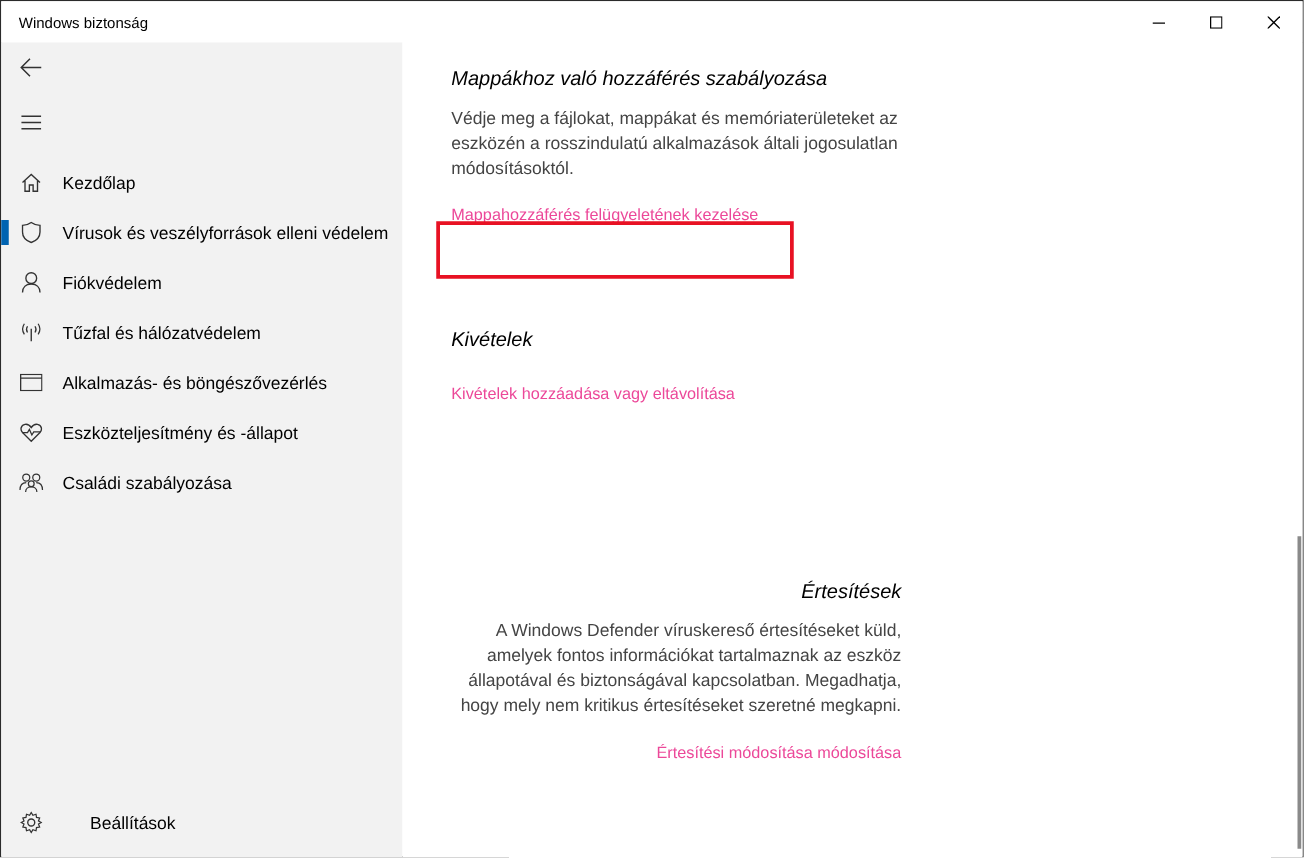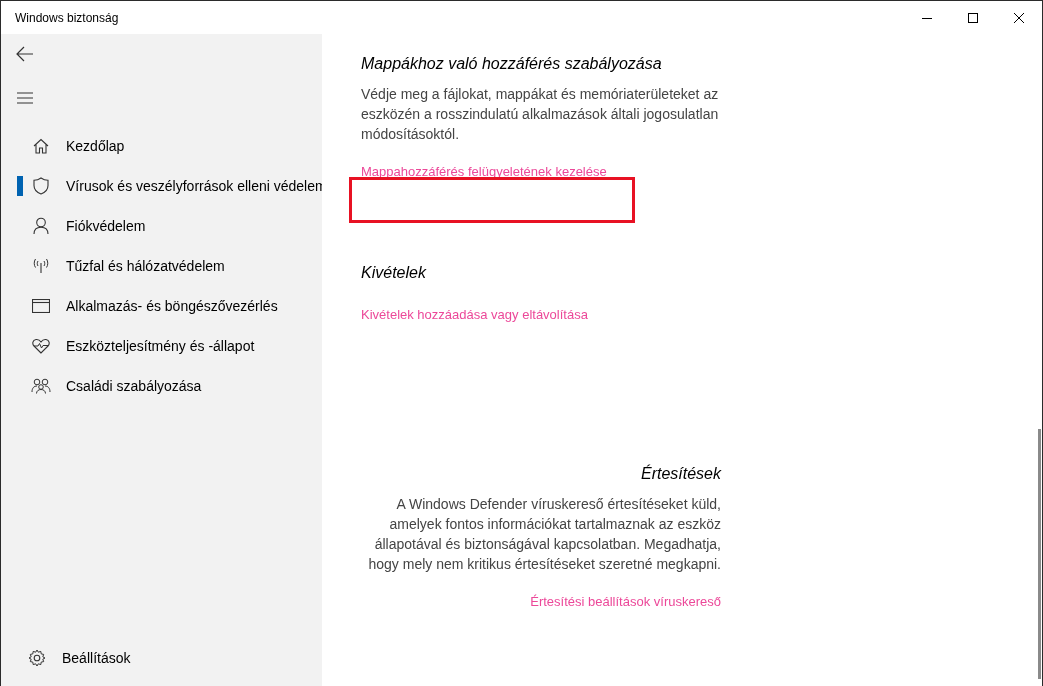--- a/index.html
+++ b/index.html
@@ -18,30 +18,30 @@
   .win-btn { width: 46px; height: 33px; display: flex; align-items: center; justify-content: center; }
   .win-btn svg { display: block; }
 
   .sidebar {
     position: absolute; left: 0; top: 33px; width: 321px; height: 652px;
     background: #f2f2f2;
   }
   .nav-top-btn { position: absolute; left: 0; width: 48px; height: 40px; display: flex; align-items: center; justify-content: center; }
   .back-btn { top: 0px; }
   .menu-btn { top: 44px; }
-  .nav-list { position: absolute; left: 16px; top: 92px; width: 321px; }
+  .nav-list { position: absolute; left: 0; top: 92px; width: 321px; }
   .nav-item {
     position: relative; height: 40px; display: flex; align-items: center; width: 321px;
   }
   .nav-item .icon { width: 48px; height: 40px; display: flex; align-items: center; justify-content: center; flex: 0 0 48px; }
   .nav-item .label { font-size: 14px; color: #000; white-space: nowrap; margin-left: 1px; }
   .nav-item.active::before {
     content: ""; position: absolute; left: 0; top: 10px; width: 6px; height: 20px; background: #0063b1;
   }
-  .nav-settings { position: absolute; left: 12px; bottom: 8px; }
+  .nav-settings { position: absolute; left: 0; bottom: 8px; gap: 22px; }
 
   .main { position: absolute; left: 321px; top: 33px; width: 720px; height: 652px; background: #fff; }
   .section { position: absolute; left: 39px; width: 360px; }
   .section h2 { font-size: 16px; font-weight: normal; line-height: 28px; color: #000; font-style: italic; }
   .section p { font-size: 14px; line-height: 20px; color: #444; margin-top: 6px; }
   .section .link { display: inline-block; font-size: 13px; color: #ec4899; margin-top: 20px; white-space: nowrap; cursor: pointer; }
   .sec1 { top: 16px; }
   .sec2 { top: 225px; }
   .sec3 { top: 426px; text-align: right; }
 
@@ -177,19 +177,19 @@
     </div>
 
     <div class="section sec2">
       <h2>Kivételek</h2>
       <a class="link">Kivételek hozzáadása vagy eltávolítása</a>
     </div>
 
     <div class="section sec3">
       <h2>Értesítések</h2>
       <p>A Windows Defender víruskereső értesítéseket küld, amelyek fontos információkat tartalmaznak az eszköz állapotával és biztonságával kapcsolatban. Megadhatja, hogy mely nem kritikus értesítéseket szeretné megkapni.</p>
-      <a class="link">Értesítési beállítások víruskereső</a>
+      <a class="link">Értesítési módosítása módosítása</a>
     </div>
   </div>
 
   <div class="highlight-box"></div>
   <div class="scrollbar-thumb"></div>
 </div>
 
 </body></html>

